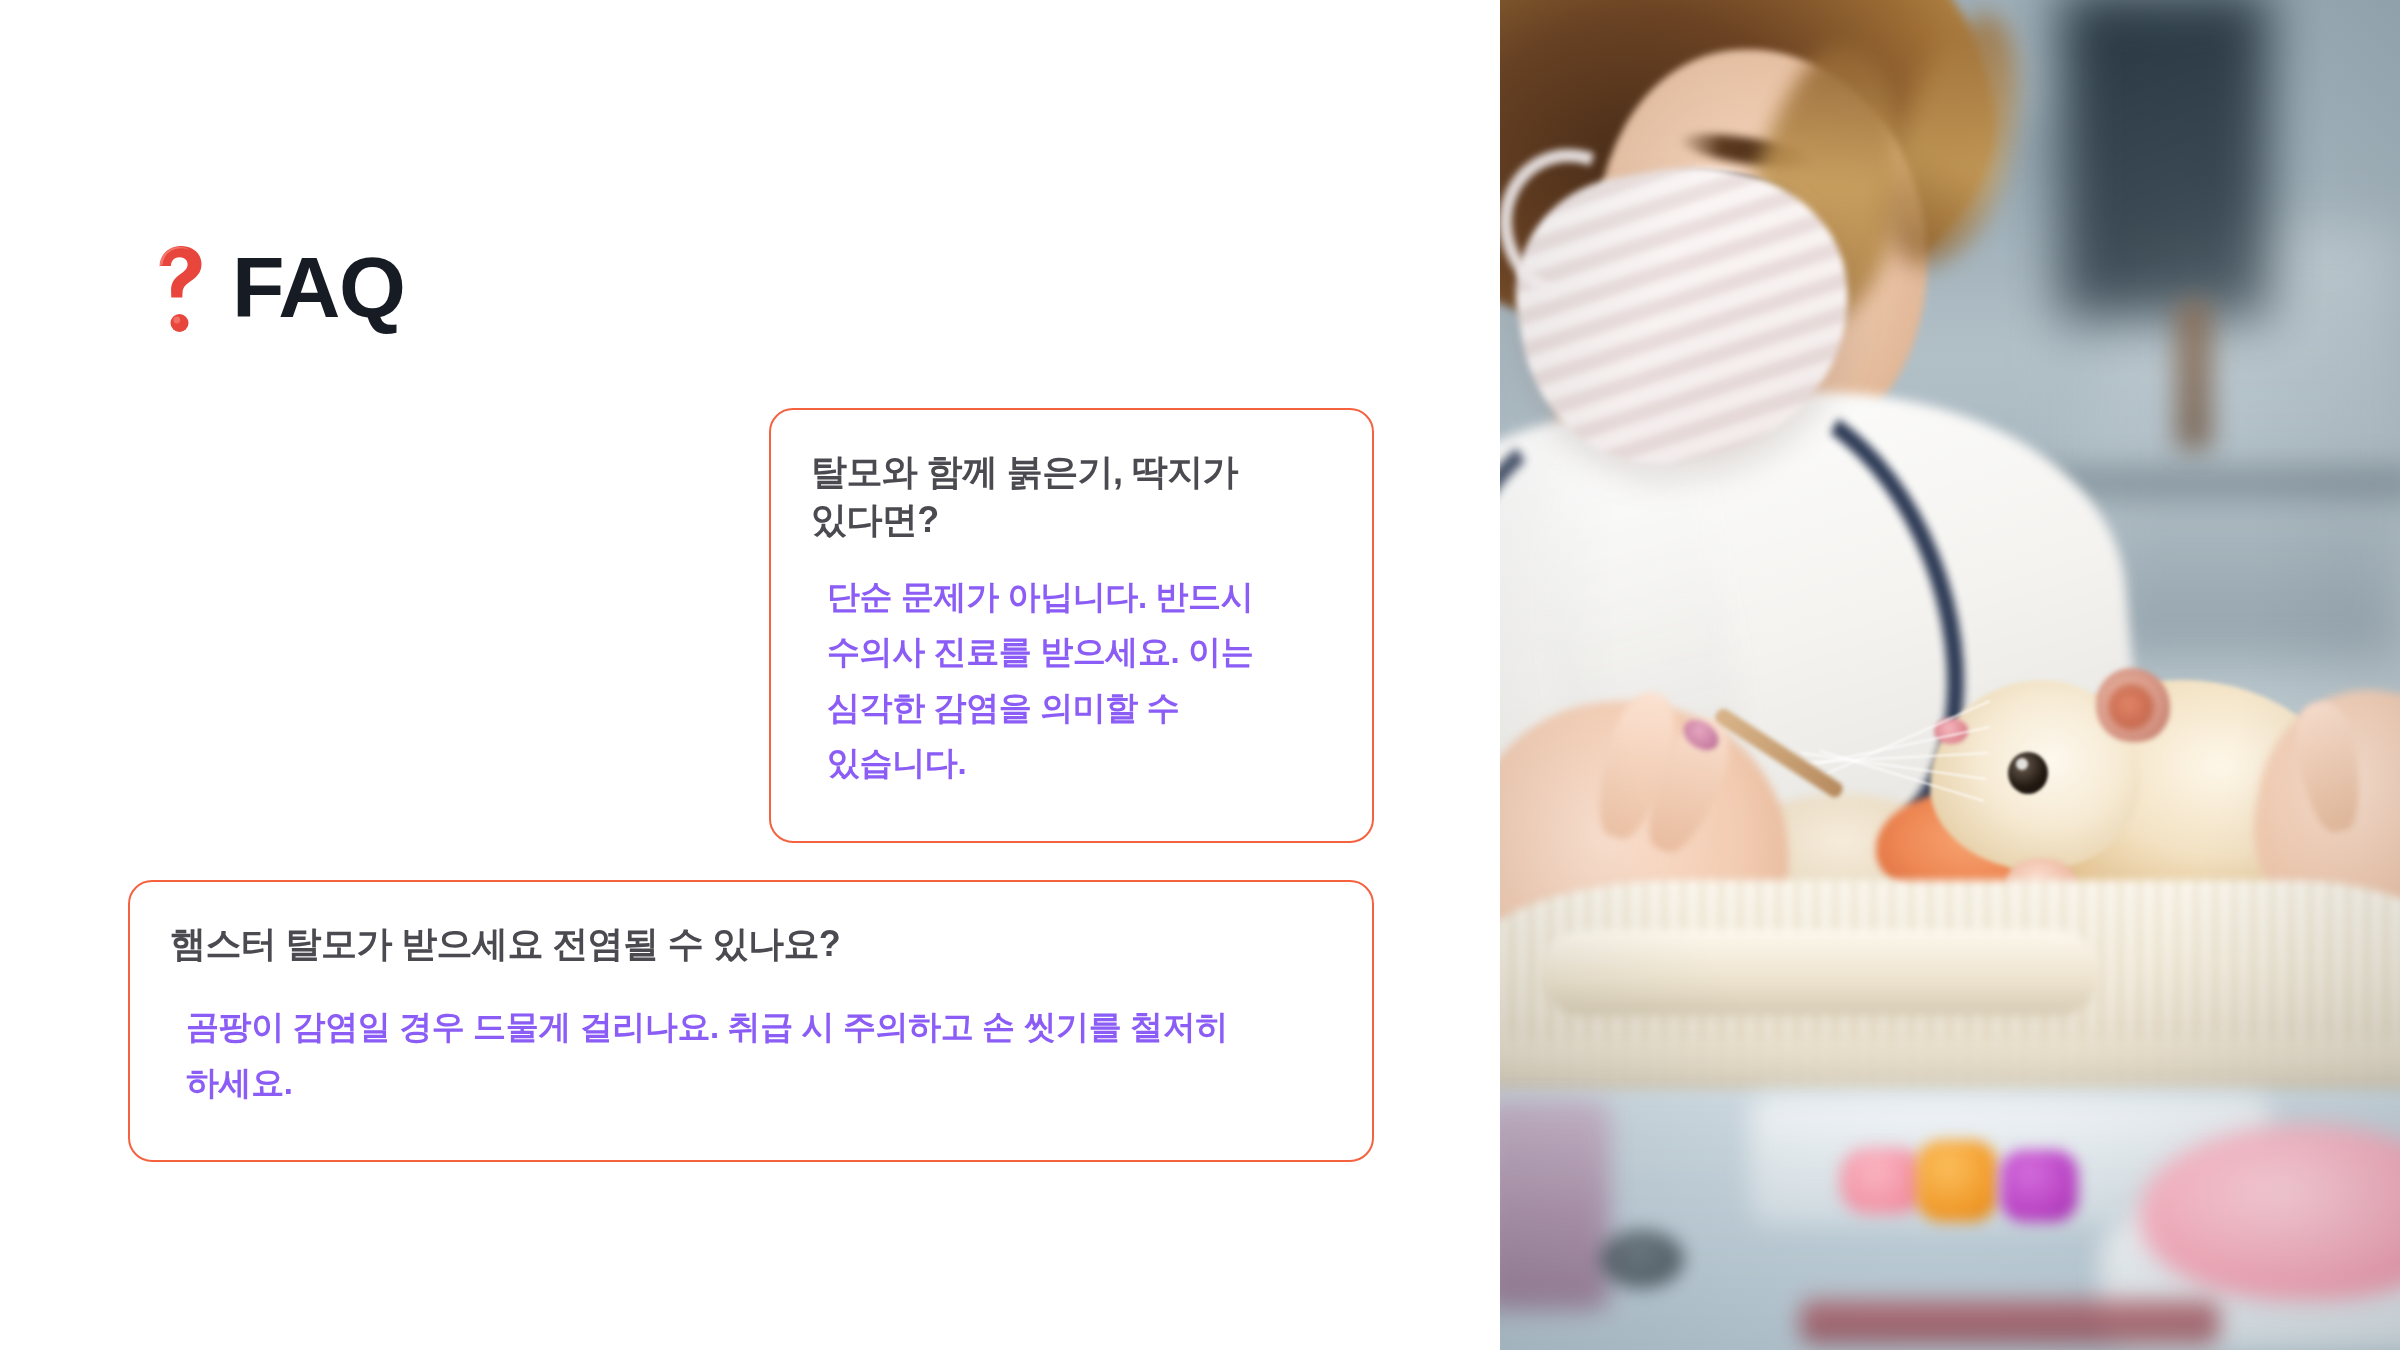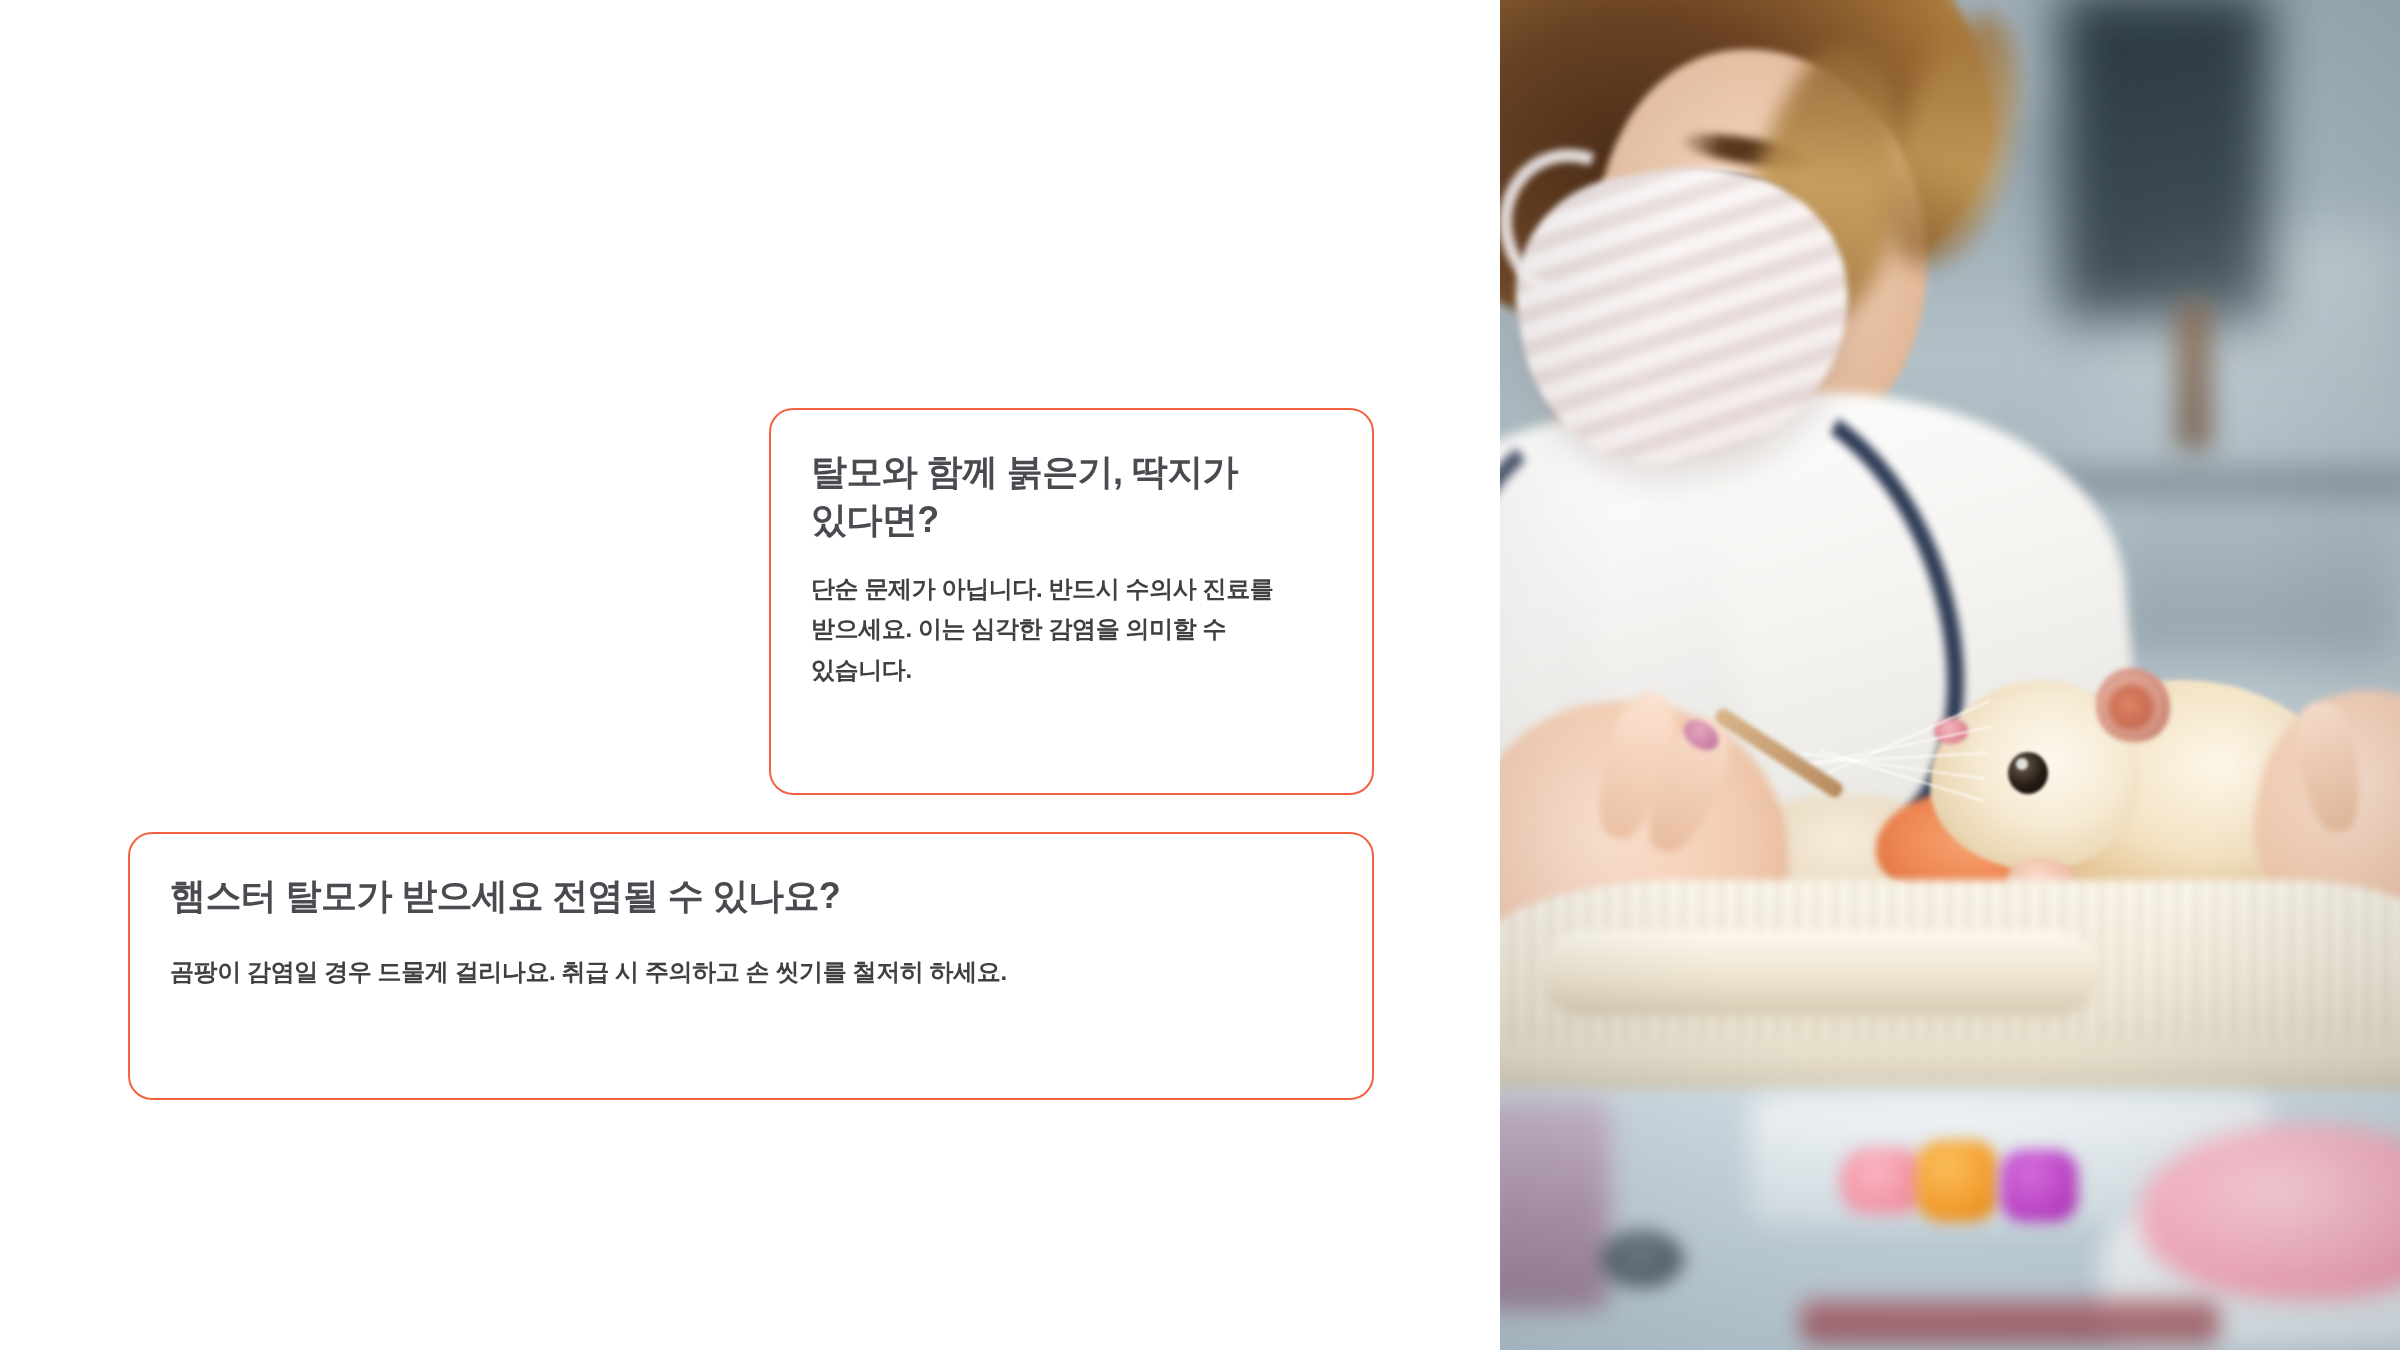--- a/index.html
+++ b/index.html
@@ -100,26 +100,26 @@
     line-height: 1.32;
     color: #4a4a50;
     letter-spacing: -0.6px;
     margin: 0 0 26px 0;
     word-break: keep-all;
   }
   .faq-card.full .card-q {
     margin-bottom: 32px;
   }
   .card-a {
-    font-size: 24px;
+    font-size: 33px;
     font-weight: 600;
     line-height: 1.68;
-    color: #404040;
+    color: #8b5cf6;
     letter-spacing: -0.4px;
-    margin: 0;
+    margin: 16px;
     word-break: keep-all;
   }
 
   
   .photo-panel {
     position: relative;
     width: 900px;
     height: 1350px;
     flex: 0 0 900px;
     overflow: hidden;
@@ -567,20 +567,31 @@
     background: radial-gradient(ellipse at 48% 42%, rgba(0,0,0,0) 48%, rgba(20,30,40,.14) 100%);
   }
 </style>
 </head>
 <body>
 
 <div class="slide">
 
   <section class="content-panel">
 
+    <div class="faq-heading">
+      <span class="qmark-icon">
+        <svg viewBox="0 0 56 90" xmlns="http://www.w3.org/2000/svg" aria-hidden="true">
+          <path d="M10 24c0-12 9.5-20 21-20 11.8 0 20.5 7.6 20.5 18 0 8.3-4.3 12.8-11.3 17.6-5.6 3.9-7.4 6.3-7.7 11.6l-.2 4.2H21.3l-.2-5.6c-.4-8.2 2.4-13 9.3-17.8 5.3-3.7 7.2-5.9 7.2-9.7 0-4.2-3.2-7.1-8-7.1-5.1 0-8.4 3.2-8.7 8.8H10z" fill="#e8453c"></path>
+          <path d="M12.6 22.6c.7-9.4 8.6-16.4 18.4-16.4 3.3 0 6.3.6 8.8 1.8-2.6-2-6.2-3.1-10.3-3.1-11 0-20 7.8-20 19.7z" fill="#f4776b"></path>
+          <circle cx="29.5" cy="81" r="9" fill="#e8453c"></circle>
+          <circle cx="26.8" cy="78" r="3.4" fill="#f4776b" opacity=".85"></circle>
+        </svg>
+      </span>
+      <h1 class="faq-title">FAQ</h1>
+    </div>
 
     <div class="cards-area">
 
       <div class="card-row">
 
         <article class="faq-card half">
           <h2 class="card-q">탈모와 함께 붉은기, 딱지가 있다면?</h2>
           <p class="card-a">단순 문제가 아닙니다. 반드시 수의사 진료를 받으세요. 이는 심각한 감염을 의미할 수 있습니다.</p>
         </article>
 

